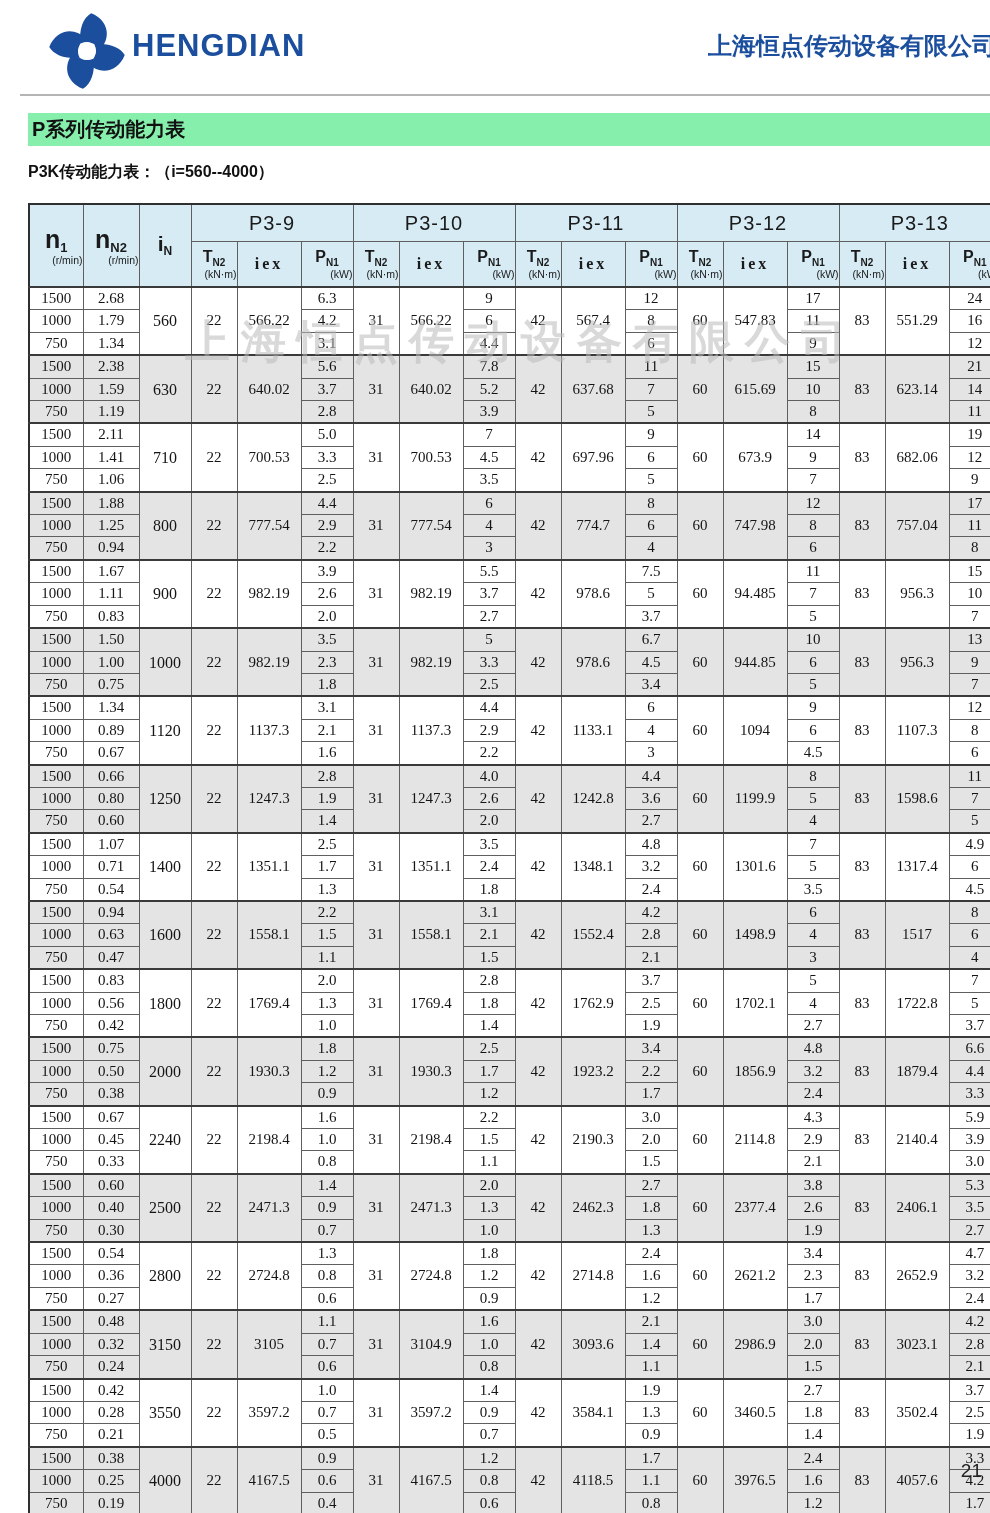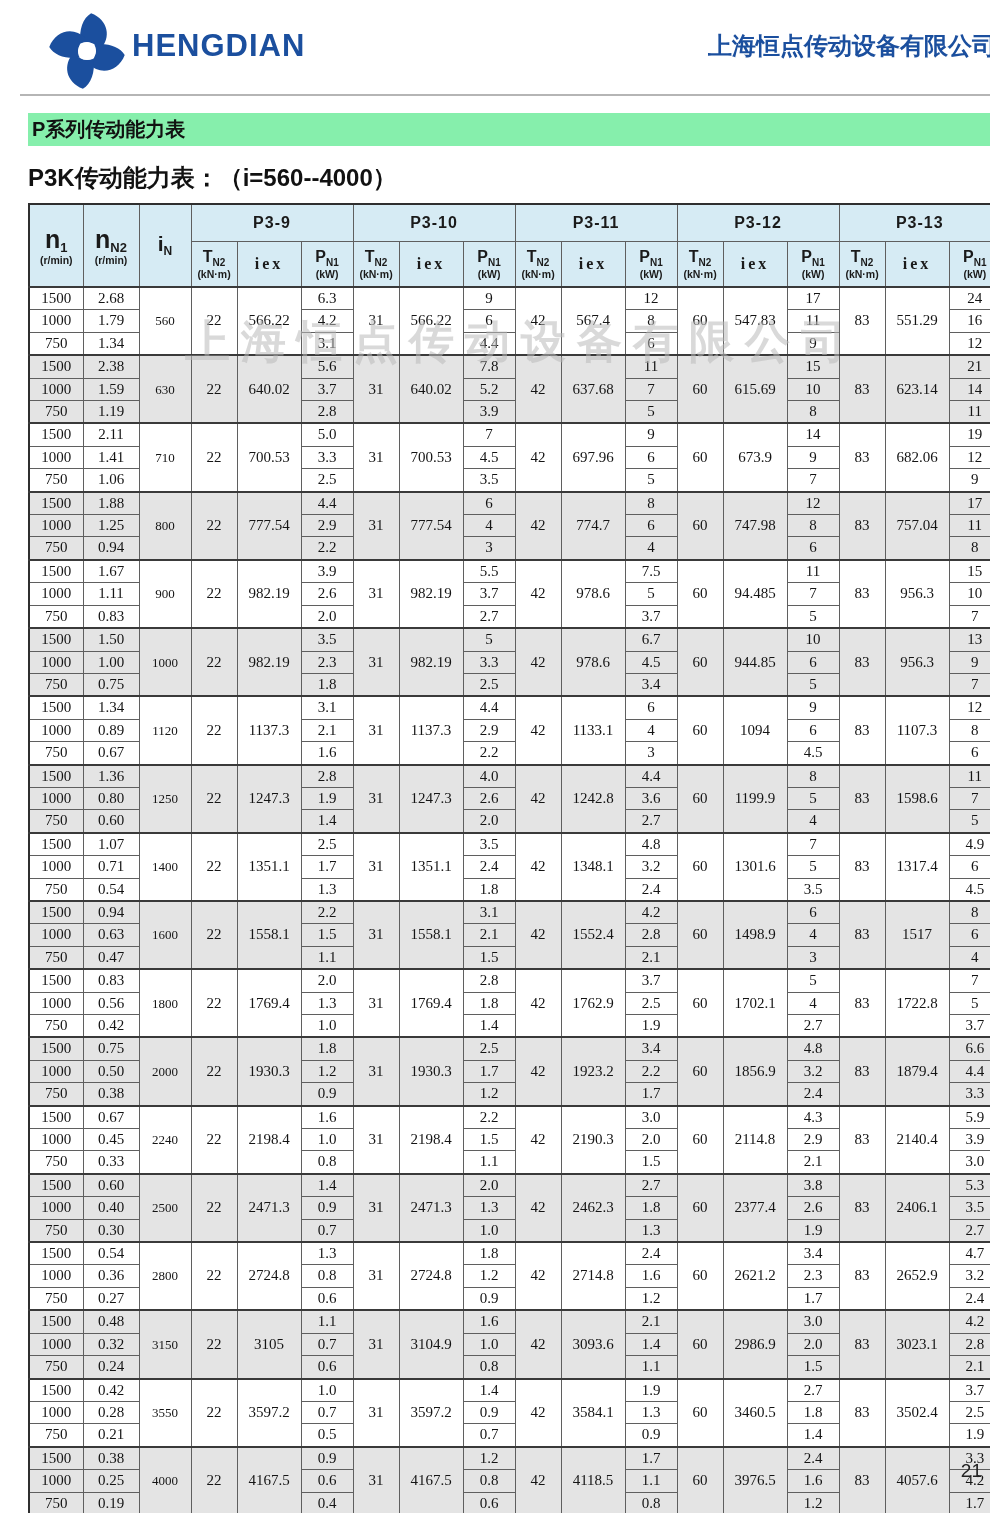--- a/index.html
+++ b/index.html
@@ -9,46 +9,46 @@
   
   .logo-svg{position:absolute;left:26px;top:8px;width:82px;height:86px;}
   .logo-text{position:absolute;left:112px;top:28px;font-size:31px;font-weight:bold;
              color:#1b4f9e;letter-spacing:1px;}
   .company-name{position:absolute;right:14px;top:30px;font-size:24px;font-weight:bold;color:#1b4f9e;}
   .header-rule{position:absolute;left:0;top:94px;width:990px;border-top:2px solid #b5b5b5;}
 
   
   .section-banner{position:absolute;left:8px;top:113px;width:974px;height:33px;background:#86efac;}
   .section-banner span{font-size:20px;font-weight:bold;line-height:33px;padding-left:4px;color:#111;}
-  .subtitle{position:absolute;left:8px;top:162px;font-size:24px;font-weight:bold;color:#111;}
+  .subtitle{position:absolute;left:8px;top:162px;font-size:16px;font-weight:bold;color:#111;}
 
   
   table.cap{position:absolute;left:8px;top:203px;width:974px;border-collapse:collapse;
             table-layout:fixed;border:2px solid #2f2f2f;}
   .cap th,.cap td{border:1px solid #5f5f5f;text-align:center;vertical-align:middle;padding:0;overflow:hidden;}
   .cap thead th{background:#d6ebf4;}
   .cap thead tr.r1 th{height:36px;}
   .cap thead tr.r2 th{height:44px;}
-  .grp{font-size:16px;font-weight:bold;letter-spacing:1px;}
+  .grp{font-size:20px;font-weight:normal;letter-spacing:1px;}
   .hb{font-weight:bold;}
   .hs{font-weight:bold;vertical-align:sub;}
-  .hu{font-weight:bold;}
+  .hu{font-weight:normal;text-align:right;}
   th.bigh .hb{font-size:25px;}
   th.bigh .hs{font-size:13px;}
   th.bigh .hu{font-size:10.5px;margin-top:-2px;}
   th.inh .hb{font-size:21px;}
   th.inh .hs{font-size:12px;}
   th.sub .hb{font-size:16px;}
   th.sub .hs{font-size:10px;}
   th.sub .hu{font-size:10.5px;line-height:11px;}
   th.iexh .hb{letter-spacing:3px;font-family:Liberation Serif, serif;}
 
   .cap tbody td{font-family:"Liberation Serif","DejaVu Serif",serif;font-size:15px;
                 height:21.4px;line-height:21.4px;color:#141414;}
-  .cap tbody td.incell{font-size:13px;}
+  .cap tbody td.incell{font-size:16px;}
   tr.white td{background:#ffffff;}
   tr.shaded td{background:#e4e4e4;}
   tr.gstart td{border-top:2px solid #3a3a3a;}
 
   
   .wm-company{position:absolute;left:165px;top:312px;font-size:45px;font-weight:bold;
               letter-spacing:11px;color:rgba(186,186,186,0.55);white-space:nowrap;pointer-events:none;z-index:5;}
   .wm-p3k{position:absolute;left:292px;top:648px;font-size:265px;line-height:265px;font-weight:bold;
           font-style:italic;font-family:"Liberation Serif","DejaVu Serif",serif;letter-spacing:-8px;
           color:rgba(124,124,124,0.48);pointer-events:none;z-index:5;}
@@ -390,21 +390,21 @@
           <td class="n1cell">750</td>
           <td class="n2cell">0.67</td>
           <td class="pn1cell">1.6</td>
           <td class="pn1cell">2.2</td>
           <td class="pn1cell">3</td>
           <td class="pn1cell">4.5</td>
           <td class="pn1cell">6</td>
         </tr>
         <tr class="shaded gstart">
           <td class="n1cell">1500</td>
-          <td class="n2cell">1.36</td>
+          <td class="n2cell">0.66</td>
           <td class="incell" rowspan="3">1250</td>
           <td class="tn2cell" rowspan="3">22</td>
           <td class="iexcell" rowspan="3">1247.3</td>
           <td class="pn1cell">2.8</td>
           <td class="tn2cell" rowspan="3">31</td>
           <td class="iexcell" rowspan="3">1247.3</td>
           <td class="pn1cell">4.0</td>
           <td class="tn2cell" rowspan="3">42</td>
           <td class="iexcell" rowspan="3">1242.8</td>
           <td class="pn1cell">4.4</td>

